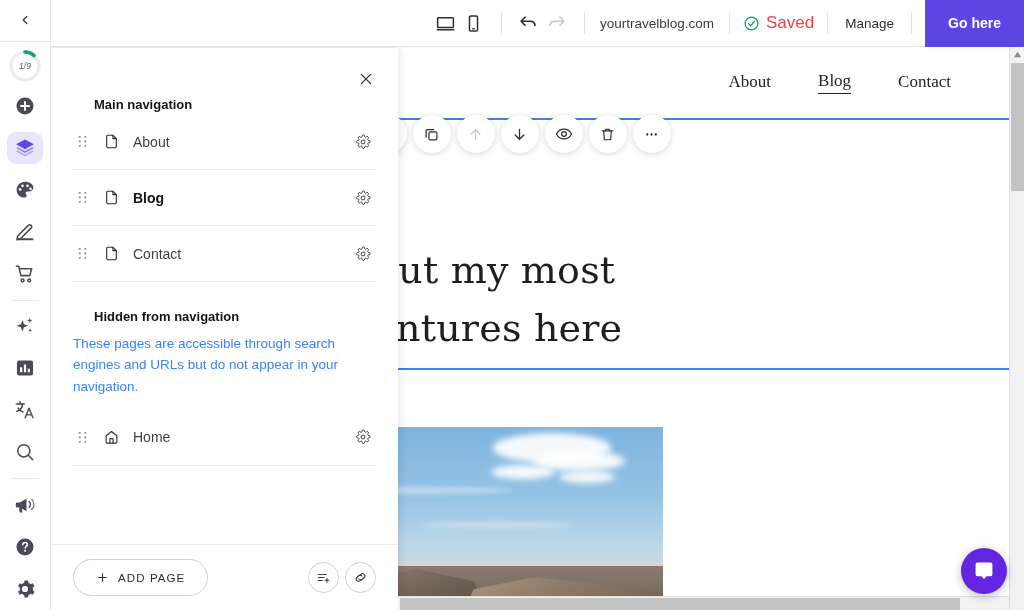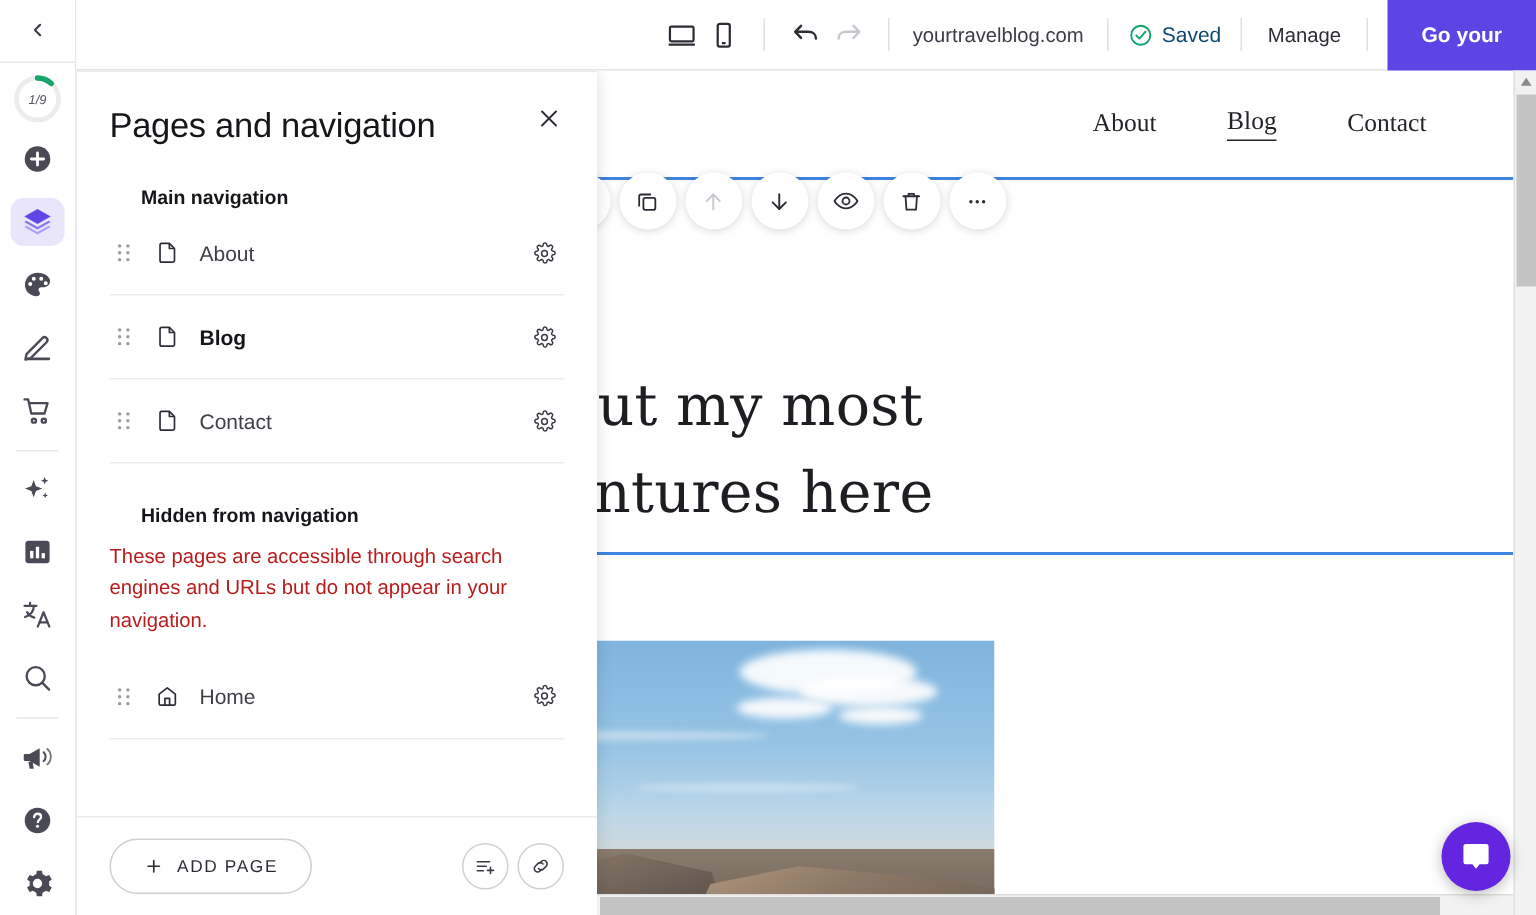--- a/index.html
+++ b/index.html
@@ -45,21 +45,21 @@
   }
   #panel-head { padding: 22px 22px 0 22px; position: relative; }
   #panel-title { font-size: 23px; font-weight: 400; color:#16161a; letter-spacing:-.2px; }
   #panel-sub { font-size: 13.5px; color:#7b7b86; margin-top: 9px; }
   #panel-close {
     position:absolute; right: 20px; top: 19px; width: 24px; height: 24px;
     display:flex; align-items:center; justify-content:center; cursor:pointer; color:#2d2d36;
   }
   #panel-body { flex: 1; overflow: hidden; padding: 0 22px; }
   .section-title { font-size: 13px; font-weight: 700; color:#16161a; margin-top: 27px; margin-bottom: 2px; padding-left: 21px; }
-  .section-desc { font-size: 13.5px; color:#b91c1c; line-height: 1.58; margin-top: 9px; max-width: 268px; }
+  .section-desc { font-size: 13.5px; color:#3b82f6; line-height: 1.58; margin-top: 9px; max-width: 268px; }
 
   .page-row {
     height: 56px; display:flex; align-items:center;
     border-bottom: 1px solid #ececef; cursor: pointer;
   }
   .page-row:first-of-type { border-top: none; }
   .drag-dots { width: 18px; display:flex; align-items:center; justify-content:center; color:#9a9aa3; }
   .page-icon { width: 40px; display:flex; align-items:center; justify-content:center; color:#2e2e37; }
   .page-label { flex:1; font-size:14px; color:#3f3f49; padding-left: 2px; }
   .page-label.current { font-weight: 700; color:#16161a; }
@@ -89,21 +89,21 @@
     position: absolute; left: 51px; top: 0; width: 973px; height: 47px;
     background:#fff; border-bottom: 1px solid #e4e4e8; z-index: 50;
     display:flex; align-items:center; justify-content:flex-end;
   }
   .tb-group { display:flex; align-items:center; height: 47px; }
   .tb-div { width:1px; height: 22px; background:#e0e0e5; margin: 0 13px; }
   .tb-icon { width: 28px; height: 28px; display:flex; align-items:center; justify-content:center;
              color:#2c2c35; cursor:pointer; }
   .tb-icon.disabled { color:#c7c7cf; cursor:default; }
   .tb-url { font-size: 13.5px; color:#3c3c46; padding: 0 2px; }
-  .tb-saved { display:flex; align-items:center; gap:6px; font-size:14px; color:#0c4a6e; }
+  .tb-saved { display:flex; align-items:center; gap:6px; font-size:17px; color:#ef4444; }
   .tb-preview { font-size: 13.5px; color:#2c2c35; cursor:pointer; padding: 0 4px; }
   #golive {
     width: 99px; height: 47px; background:#5b46e5; color:#fff;
     display:flex; align-items:center; justify-content:center;
     font-size: 14px; font-weight: 700; cursor:pointer;
   }
 
   
   #canvas {
     position: absolute; left: 51px; top: 47px; width: 958px; height: 563px;
@@ -474,26 +474,25 @@
       <svg width="17" height="17" viewBox="0 0 24 24" fill="none" stroke="#12a36c" stroke-width="1.8" stroke-linecap="round" stroke-linejoin="round">
         <circle cx="12" cy="12" r="9"></circle>
           <polyline points="7.8 12.2 10.8 15.2 16.4 8.6"></polyline>
       </svg>
       <span>Saved</span>
     </div>
 
     <div class="tb-div"></div>
     <div class="tb-preview">Manage</div>
     <div class="tb-div"></div>
-    <div id="golive">Go your</div>
+    <div id="golive">Go here</div>
   </div>
 
   <div id="panel">
     <div id="panel-head">
-      <div id="panel-title">Pages and navigation</div>
       <div id="panel-close">
         <svg width="16" height="16" viewBox="0 0 24 24" fill="none" stroke="currentColor" stroke-width="1.9" stroke-linecap="round">
           <path d="M5 5 19 19M19 5 5 19"></path>
         </svg>
       </div>
     </div>
 
     <div id="panel-body">
       <div class="section-title">Main navigation</div>
 

